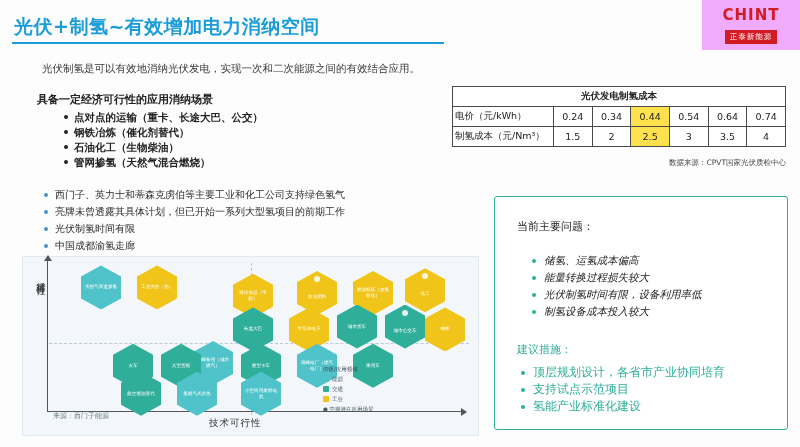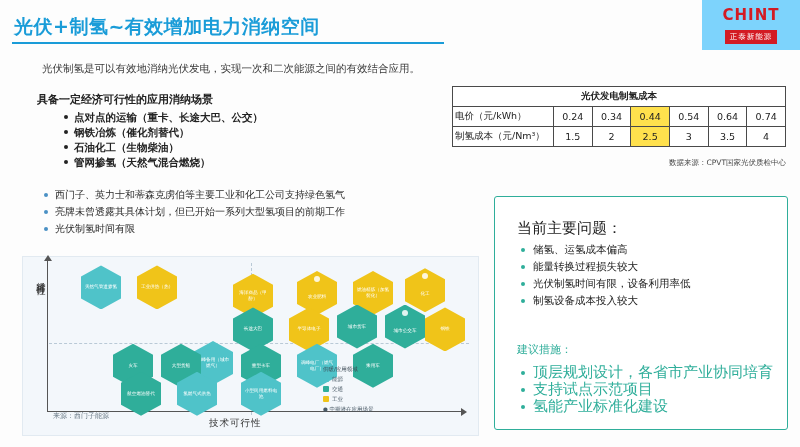--- a/index.html
+++ b/index.html
@@ -40,21 +40,21 @@
     width: 432px;
     height: 2px;
     background: #1a9cd8;
   }
   .logo-box {
     position: absolute;
     right: 0px;
     top: 0px;
     width: 98px;
     height: 50px;
-    background: #7dd3fc;
+    background: #f0abfc;
     text-align: center;
   }
   .logo-main {
     margin-top: 6px;
     font-size: 15px;
     font-weight: bold;
     color: #d31b23;
     letter-spacing: 1px;
   }
   .logo-sub {
@@ -188,33 +188,34 @@
     width: 292px;
     height: 232px;
     border: 1.5px solid #2fae9a;
     border-radius: 3px;
     background: #fff;
   }
   .panel-q-title {
     position: absolute;
     left: 22px;
     top: 22px;
-    font-size: 15px;
+    font-size: 11px;
     color: #222;
     white-space: nowrap;
   }
   .panel-q-list {
     position: absolute;
     left: 26px;
     top: 44px;
-    margin: 0;
+    margin: 11px;
     padding: 0;
     list-style: none;
     font-size: 10.5px;
     color: #222;
+    font-style: italic;
   }
   .panel-q-list li {
     position: relative;
     line-height: 17px;
     padding-left: 12px;
   }
   .panel-q-list li:before {
     content: "";
     position: absolute;
     left: 0;
@@ -233,21 +234,21 @@
     white-space: nowrap;
     font-family: Liberation Mono, monospace;
   }
   .panel-a-list {
     position: absolute;
     left: 26px;
     top: 167px;
     margin: 0;
     padding: 0;
     list-style: none;
-    font-size: 15px;
+    font-size: 12px;
     color: #2fae9a;
   }
   .panel-a-list li {
     position: relative;
     line-height: 17px;
     padding-left: 12px;
   }
   .panel-a-list li:before {
     content: "";
     position: absolute;
@@ -417,20 +418,21 @@
     <li>点对点的运输（重卡、长途大巴、公交）</li>
     <li>钢铁冶炼（催化剂替代）</li>
     <li>石油化工（生物柴油）</li>
     <li>管网掺氢（天然气混合燃烧）</li>
   </ul>
 
   <ul class="notes-list">
     <li>西门子、英力士和蒂森克虏伯等主要工业和化工公司支持绿色氢气</li>
     <li>亮牌未曾透露其具体计划，但已开始一系列大型氢项目的前期工作</li>
     <li>光伏制氢时间有限</li>
+    <li>中国成都渝氢走廊</li>
   </ul>
 
   <table class="cost-table">
     <tbody>
         <tr>
       <th colspan="7">光伏发电制氢成本</th>
     </tr>
     <tr>
       <td class="rowlabel">电价（元/kWh）</td>
       <td>0.24</td>

